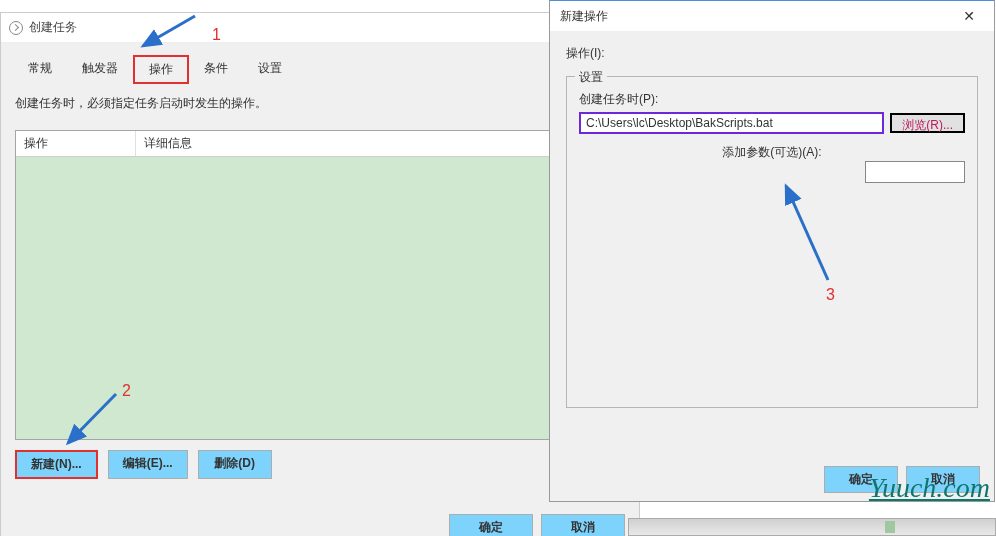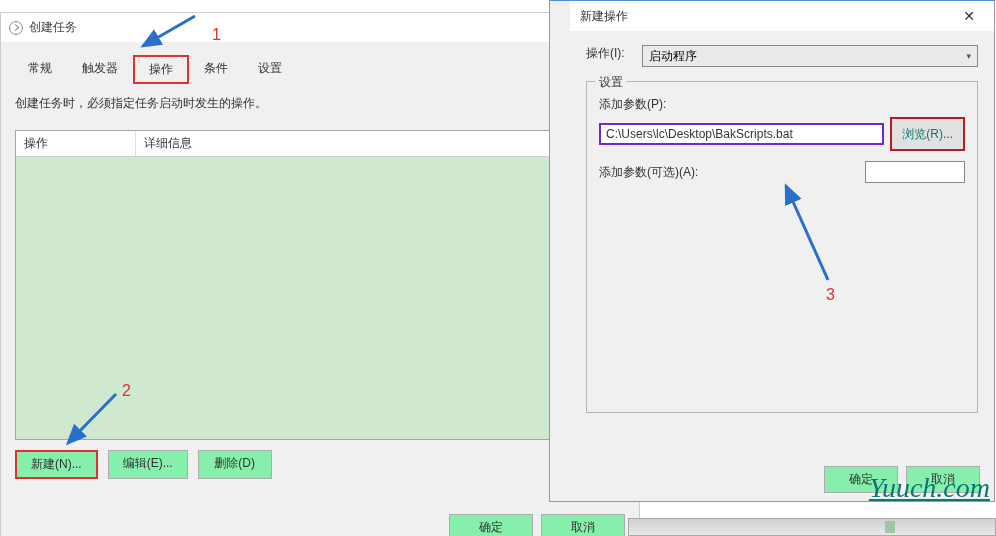--- a/index.html
+++ b/index.html
@@ -21,28 +21,28 @@
     .content-panel { background: #f0f0f0; padding: 14px; height: calc(100% - 68px); position: relative; }
     .instruction { color: #333; margin-bottom: 18px; }
 
     .list-frame { border: 1px solid #a5a5a5; background: #cfe8cf; height: 310px; }
     .list-header { display: flex; background: #fff; border-bottom: 1px solid #d0d0d0; }
     .list-header-col { padding: 4px 8px; border-right: 1px solid #e0e0e0; color: #333; }
     .col-action { width: 120px; }
     .col-detail { flex: 1; }
 
     .button-row { display: flex; gap: 10px; margin-top: 10px; }
-    .btn { padding: 4px 14px; background: #86efac; border: 1px solid #adadad; color: #333; cursor: pointer; min-width: 74px; text-align: center; }
+    .btn { padding: 4px 14px; background: #7dd3fc; border: 1px solid #adadad; color: #333; cursor: pointer; min-width: 74px; text-align: center; font-weight: bold; }
     .btn.highlighted { border: 2px solid #e03030; }
 
     .parent-footer { position: absolute; right: 14px; bottom: 0; display: flex; gap: 8px; padding: 8px 0 6px; }
     .parent-footer .btn { min-width: 84px; padding: 4px 18px; }
 
     
-    .child-dialog { position: absolute; left: 549px; top: 0; width: 446px; height: 502px; background: #f0f0f0; border: 1px solid #999; border-top: 1px solid #4a90d9; padding-left: 20px; }
+    .child-dialog { position: absolute; left: 549px; top: 0; width: 446px; height: 502px; background: #f0f0f0; border: 1px solid #999; border-top: 1px solid #4a90d9; }
     .child-title-bar { height: 30px; display: flex; align-items: center; justify-content: space-between; padding: 0 10px; background: #fff; }
     .child-title-text { color: #333; font-size: 12px; }
     .close-btn { width: 30px; height: 24px; display: flex; align-items: center; justify-content: center; font-size: 14px; cursor: pointer; color: #333; }
 
     .child-body { padding: 14px 16px; background: #f0f0f0; height: calc(100% - 68px); }
     .child-instruction { color: #333; margin-bottom: 18px; }
 
     .action-row { display: flex; align-items: flex-start; margin-bottom: 14px; gap: 10px; }
     .action-label { color: #333; min-width: 46px; }
     .dropdown { flex: 1; border: 1px solid #888; background: #eaeaea; padding: 3px 6px; display: flex; justify-content: space-between; align-items: center; height: 22px; }
@@ -51,23 +51,23 @@
     .settings-group { border: 1px solid #b5b5b5; padding: 14px 12px 12px; position: relative; height: 332px; background: #f0f0f0; }
     .group-legend { position: absolute; top: -8px; left: 8px; background: #f0f0f0; padding: 0 4px; color: #333; }
 
     .field-row { margin-bottom: 10px; }
     .field-label { color: #333; margin-bottom: 4px; display: block; }
     .field-input-row { display: flex; gap: 6px; align-items: center; }
     .text-input { border: 1px solid #888; background: #fff; padding: 3px 5px; height: 22px; color: #333; }
     .text-input.w-full { flex: 1; }
     .text-input.w-100 { width: 100px; margin-left: auto; }
     .text-input.highlighted { border: 2px solid #6d28d9; }
-    .browse-btn { padding: 2px 10px; background: #e1e1e1; border: 2px solid #b91c1c; color: #0f766e; cursor: pointer; height: 34px; }
+    .browse-btn { padding: 2px 10px; background: #e1e1e1; border: 2px solid #000000; color: #be185d; cursor: pointer; height: 20px; }
 
-    .inline-field { display: flex; align-items: center; justify-content: space-between; margin-bottom: 10px; }
+    .inline-field { display: flex; align-items: center; justify-content: space-between; margin-bottom: 10px; flex-direction: column; }
     .inline-field .field-label { margin-bottom: 0; }
 
     .child-footer { position: absolute; right: 14px; bottom: 8px; display: flex; gap: 8px; }
     .child-footer .btn { min-width: 74px; }
 
     
     .arrow { position: absolute; pointer-events: none; }
     .marker { position: absolute; color: #e03030; font-size: 16px; pointer-events: none; }
 
     .watermark { position: absolute; right: 6px; bottom: 32px; color: #0f766e; font-size: 28px; font-style: italic; font-family: cursive; pointer-events: none; text-decoration: underline; }
@@ -121,31 +121,27 @@
 <div class="child-dialog">
   <div class="child-title-bar">
     <span class="child-title-text">新建操作</span>
     <div class="close-btn">✕</div>
   </div>
 
   <div class="child-body">
 
     <div class="action-row">
       <span class="action-label">操作(I):</span>
-      <div class="dropdown">
-        <span>启动程序</span>
-        <span class="dropdown-arrow">▾</span>
-      </div>
     </div>
 
     <div class="settings-group">
       <div class="group-legend">设置</div>
 
       <div class="field-row">
-        <span class="field-label">添加参数(P):</span>
+        <span class="field-label">创建任务时(P):</span>
         <div class="field-input-row">
           <input type="text" class="text-input w-full highlighted" value="C:\Users\lc\Desktop\BakScripts.bat" style="">
           <button class="browse-btn">浏览(R)...</button>
         </div>
       </div>
 
       <div class="inline-field">
         <span class="field-label">添加参数(可选)(A):</span>
         <input type="text" class="text-input w-100" value="" style="">
       </div>

